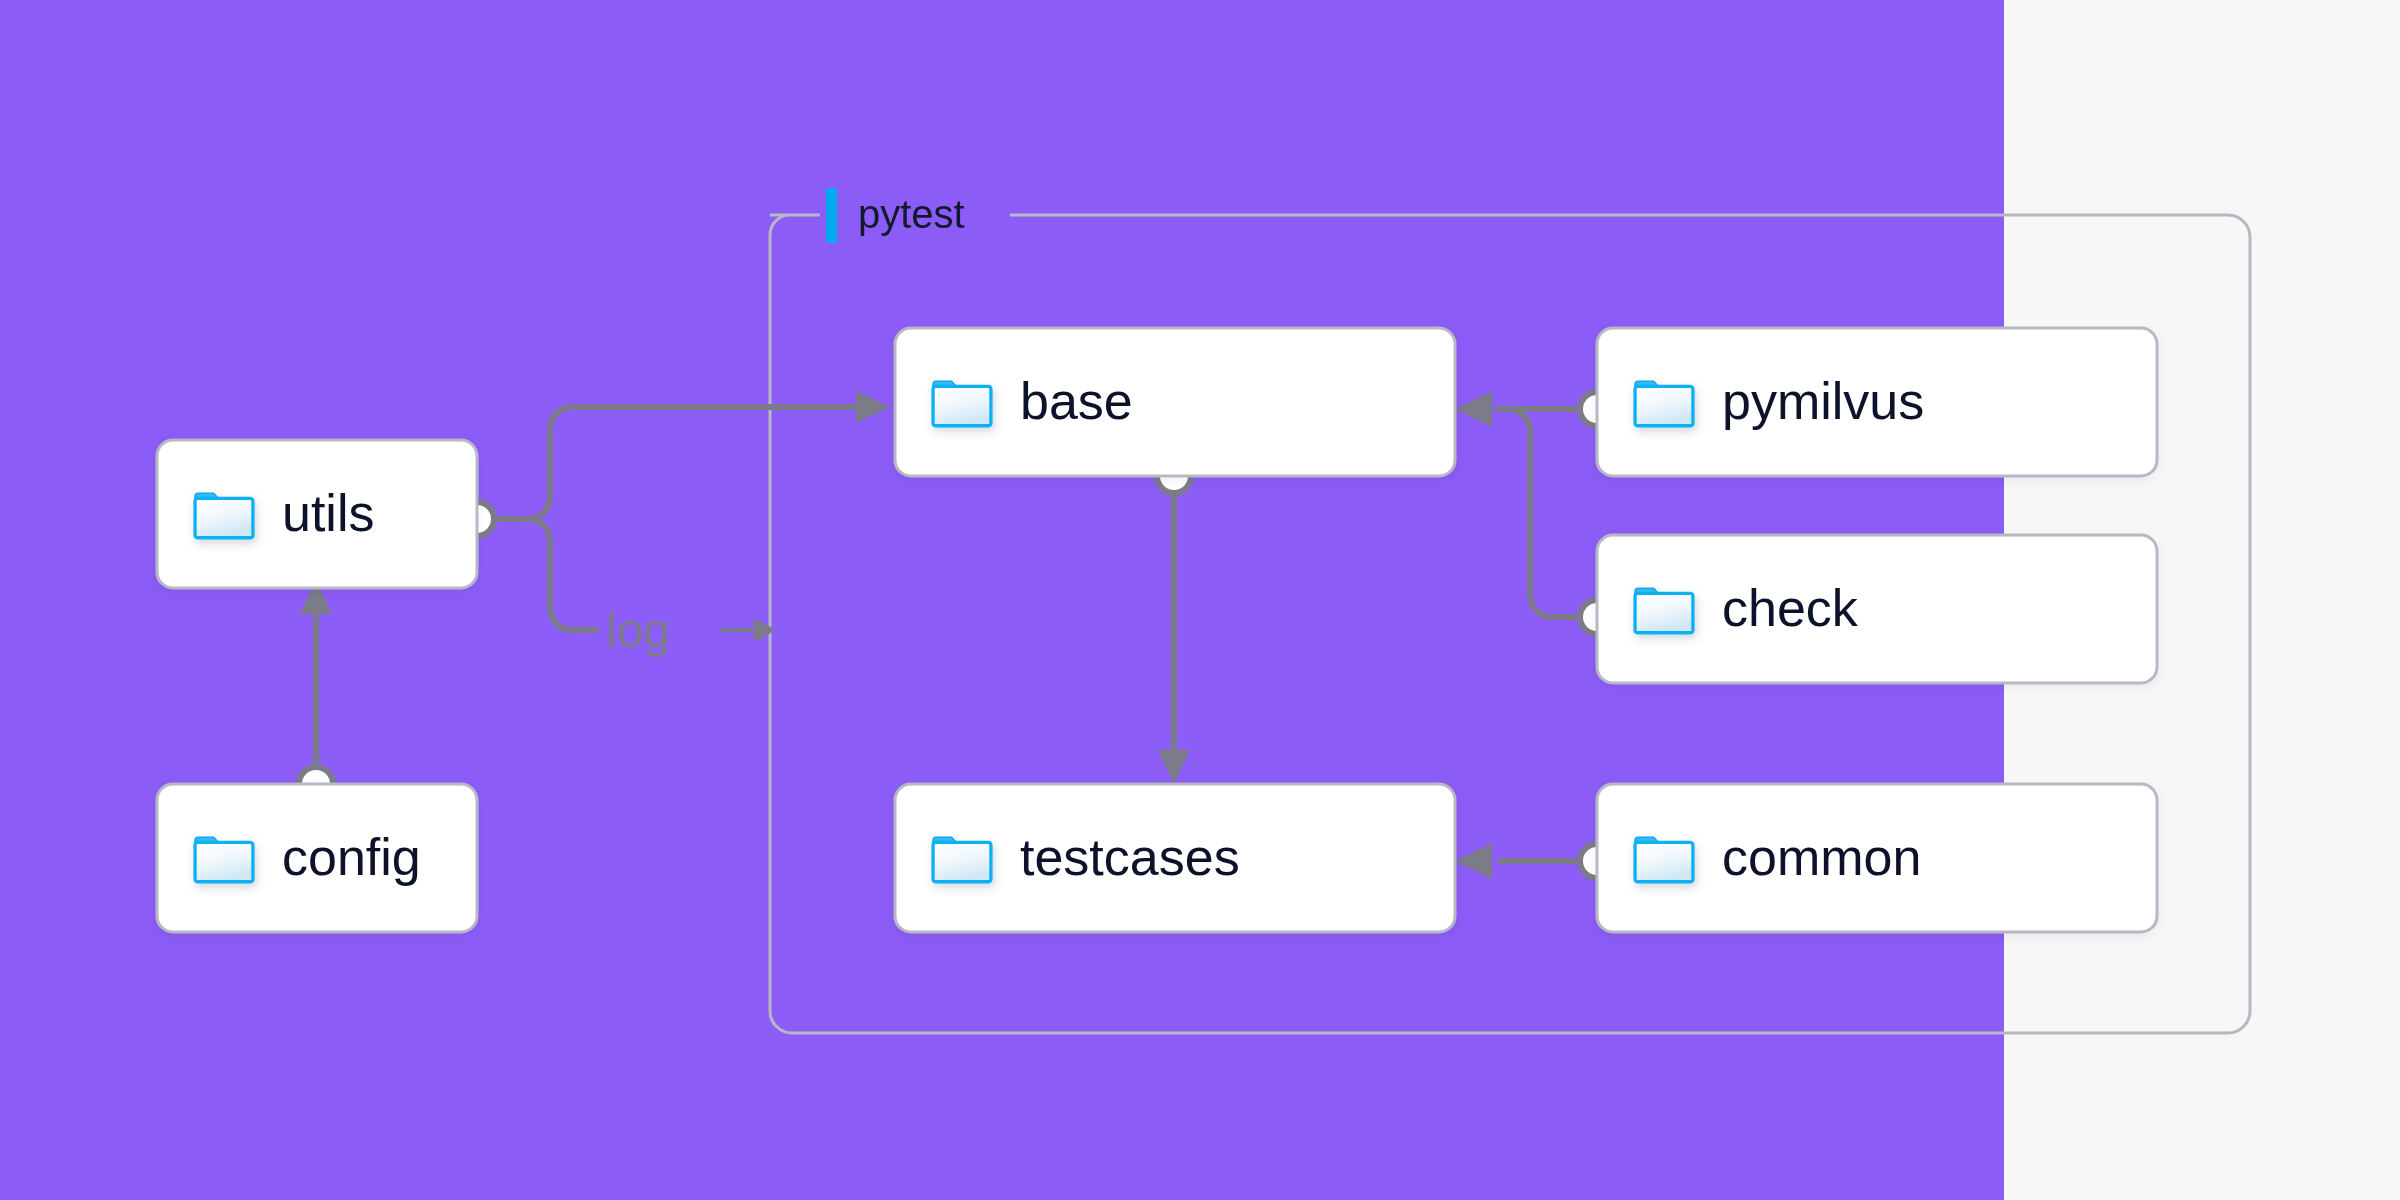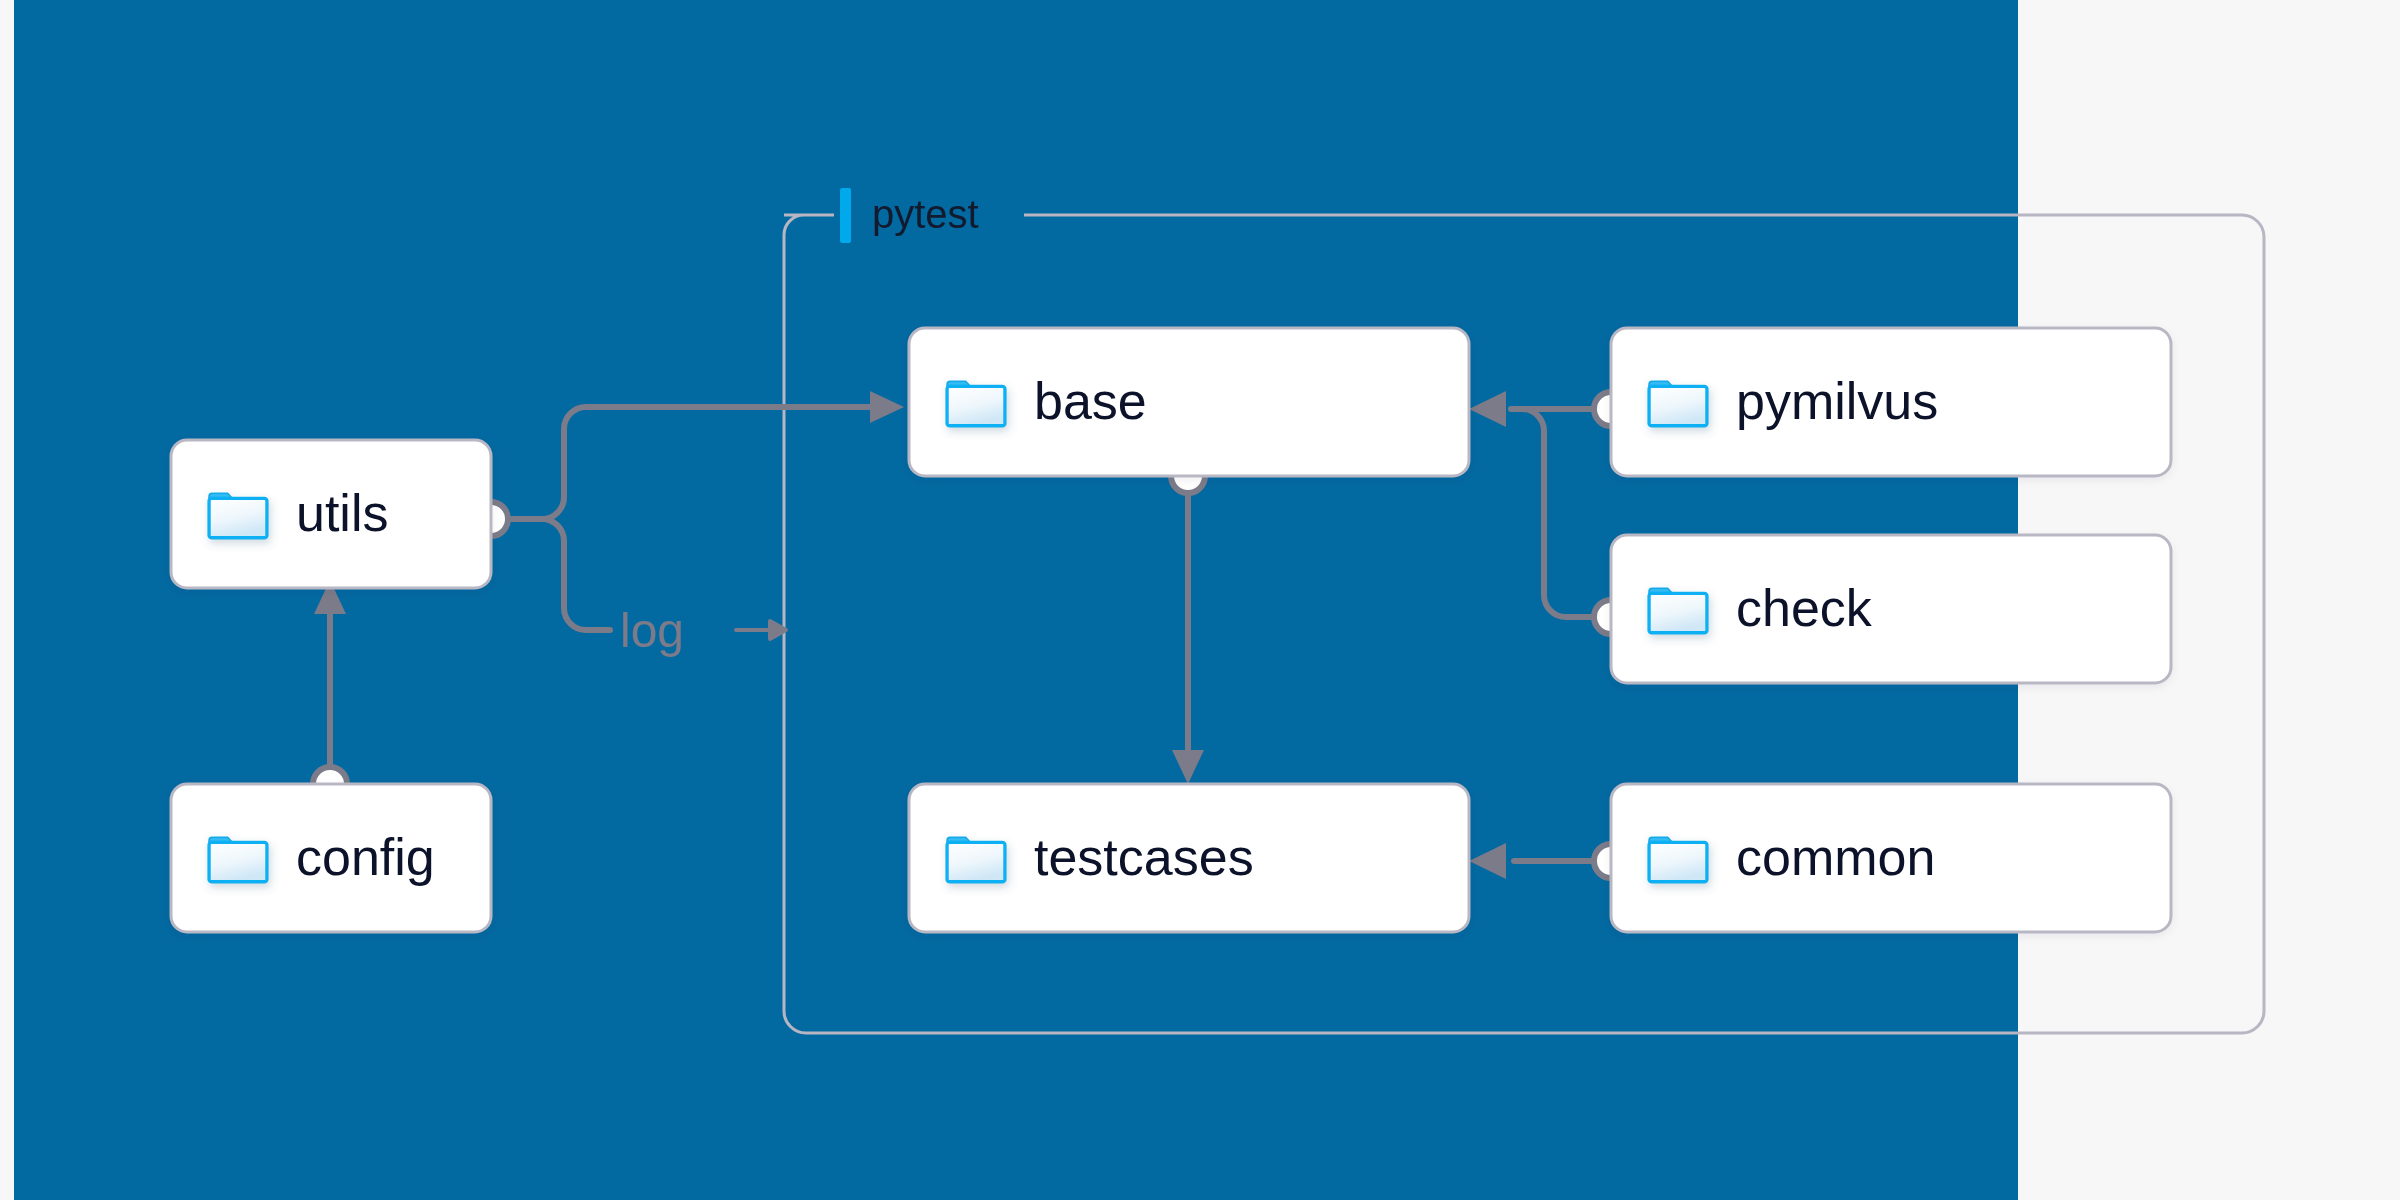--- a/index.html
+++ b/index.html
@@ -10,22 +10,21 @@
   body {
     width: 2400px;
     height: 1200px;
     overflow: hidden;
     font-family: "Liberation Sans", sans-serif;
   }
   #stage {
     position: relative;
     width: 2004px;
     height: 1200px;
-    background: #0369a1;
-    margin-left: 14px;
+    background: #8b5cf6;
   }
   svg#diagram {
     position: absolute;
     left: 0;
     top: 0;
     width: 2400px;
     height: 1200px;
   }
   .grp-frame {
     fill: none;

